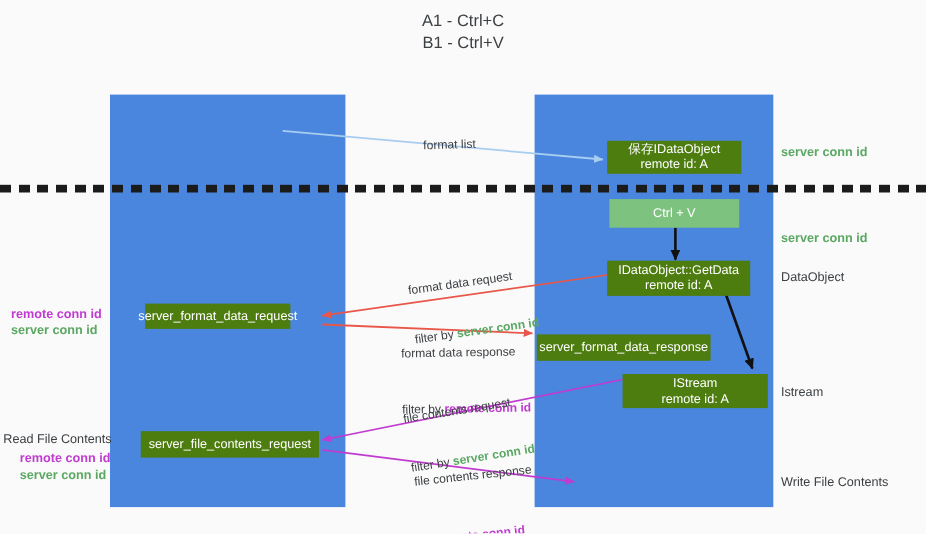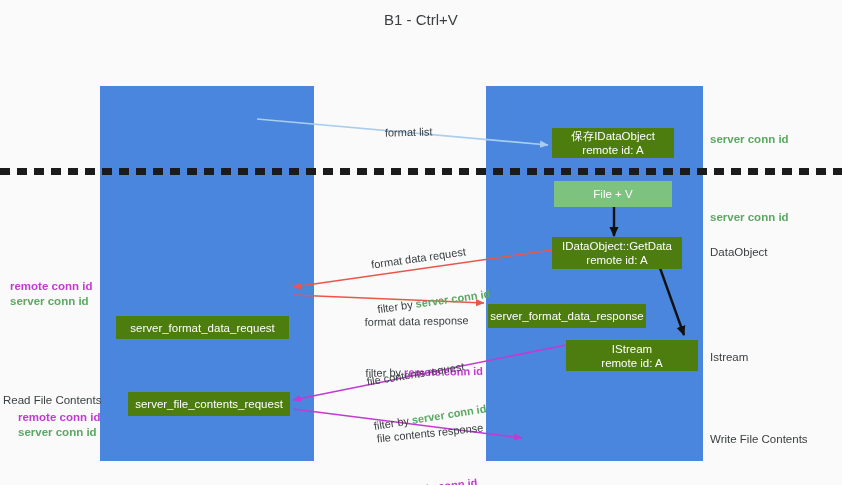--- a/index.html
+++ b/index.html
@@ -104,20 +104,21 @@
     width: 842px; height: 485px;
     pointer-events: none;
   }
 </style>
 </head>
 <body>
 
 <div id="canvas">
 
   <div class="title">
+    <div>A1 - Ctrl+C</div>
     <div>B1 - Ctrl+V</div>
   </div>
 
   <div class="col-head" style="left:118px; top:58px; width:178px;">
     <div>A1</div>
     <div>remote</div>
   </div>
   <div class="col-head" style="left:505px; top:58px; width:178px;">
     <div>B1</div>
     <div>connection</div>
@@ -157,29 +158,29 @@
     <line x1="293" y1="409" x2="522" y2="438" stroke="#c13bd1" stroke-width="1.6" marker-end="url(#ah-mag)"></line>
   </svg>
 
 
   <div class="box orange" style="left:552px; top:128px; width:122px; height:30px;">
     <span>保存IDataObject</span>
     <span>remote id: A</span>
   </div>
 
   <div class="box green" style="left:554px; top:181px; width:118px; height:26px;">
-    <span>File + V</span>
+    <span>Ctrl + V</span>
   </div>
 
   <div class="box orange" style="left:552px; top:237px; width:130px; height:32px;">
     <span>IDataObject::GetData</span>
     <span>remote id: A</span>
   </div>
 
-  <div class="box orange" style="left:116px; top:276px; width:173px; height:23px;margin-top:40px;">
+  <div class="box orange" style="left:132px; top:276px; width:132px; height:23px;">
     <span>server_format_data_request</span>
   </div>
 
   <div class="box orange" style="left:488px; top:304px; width:158px; height:24px;">
     <span>server_format_data_response</span>
   </div>
 
   <div class="box orange" style="left:566px; top:340px; width:132px; height:31px;">
     <span>IStream</span>
     <span>remote id: A</span>

